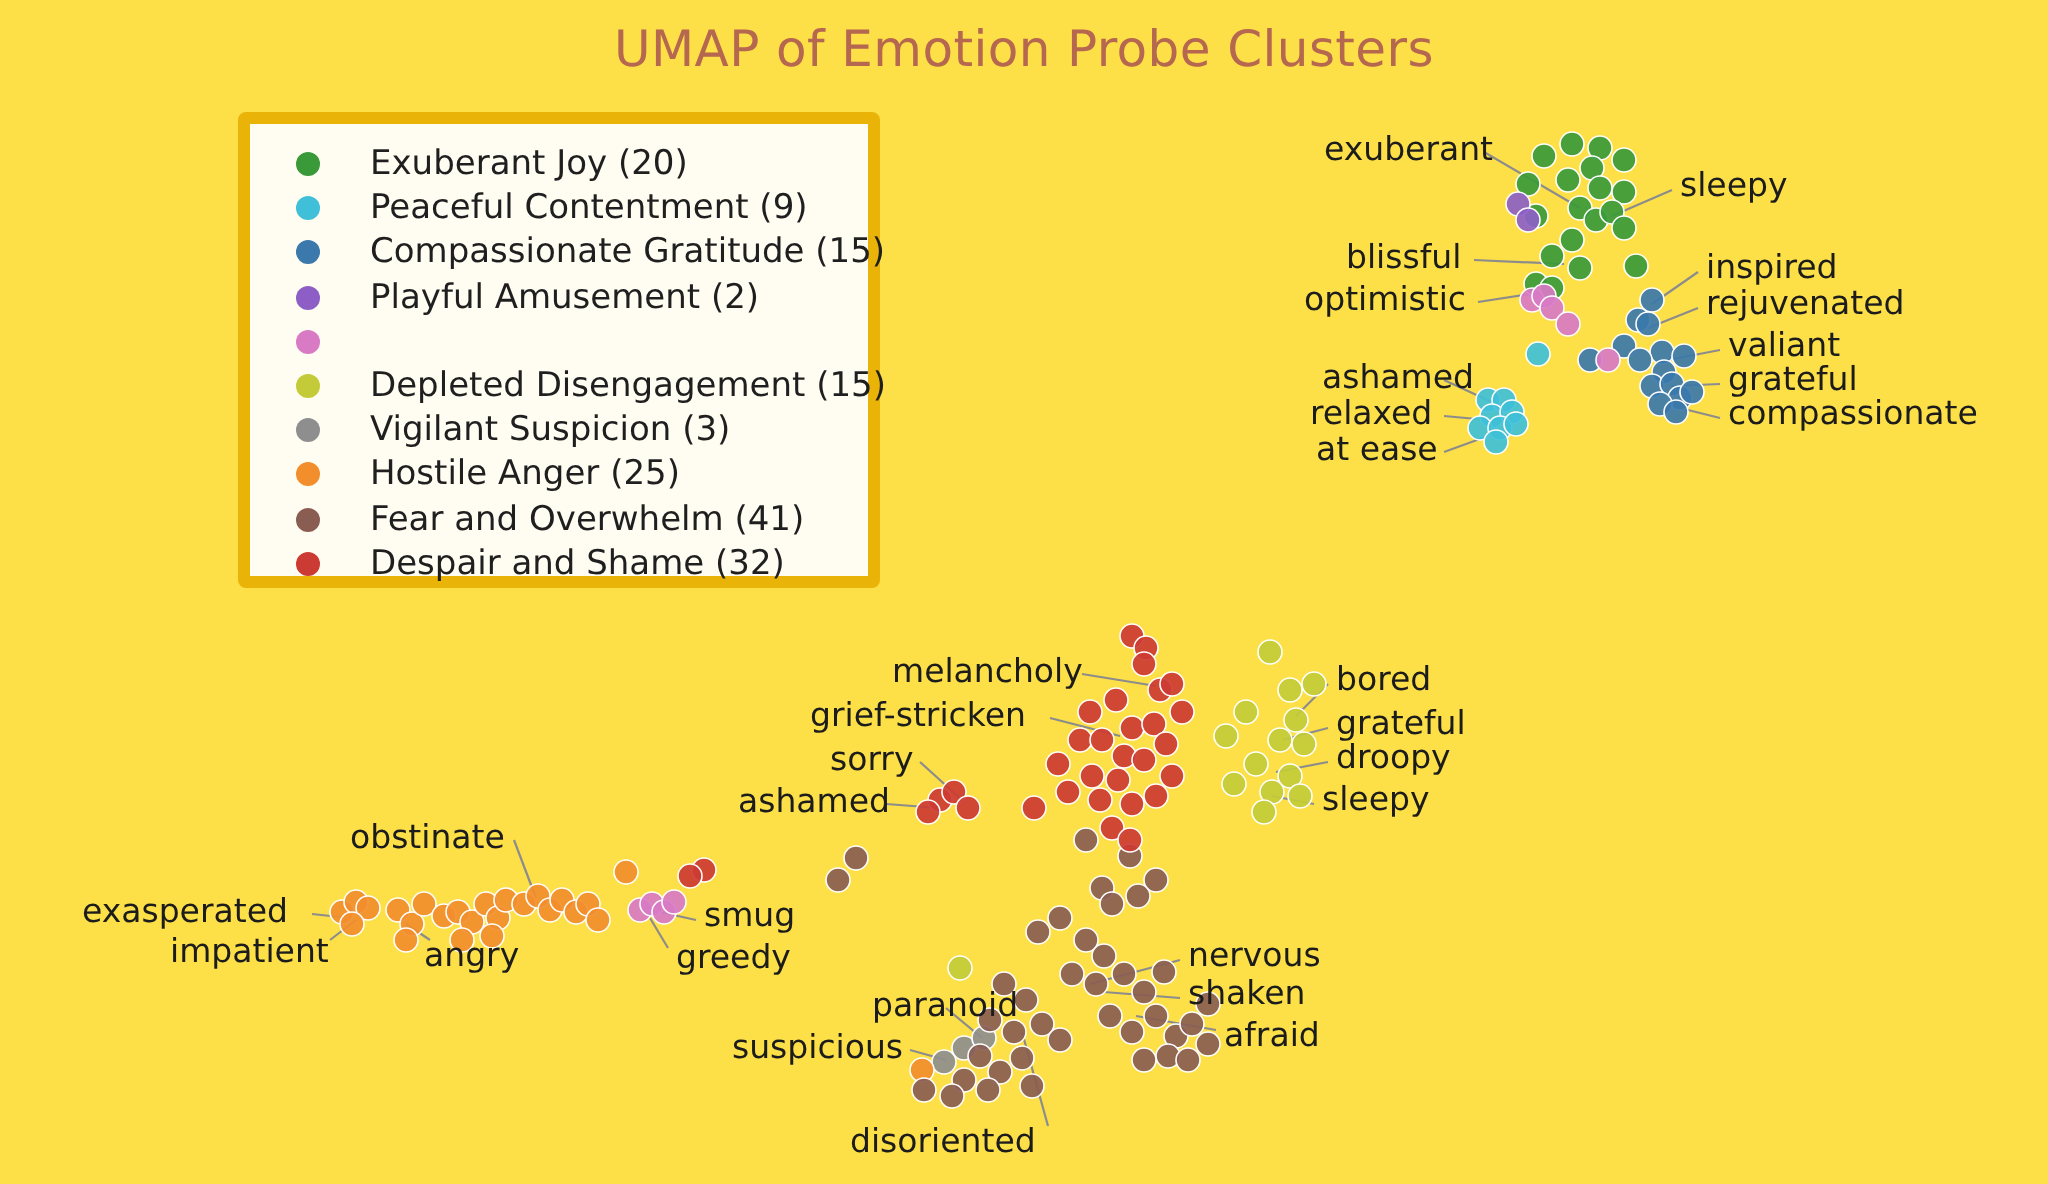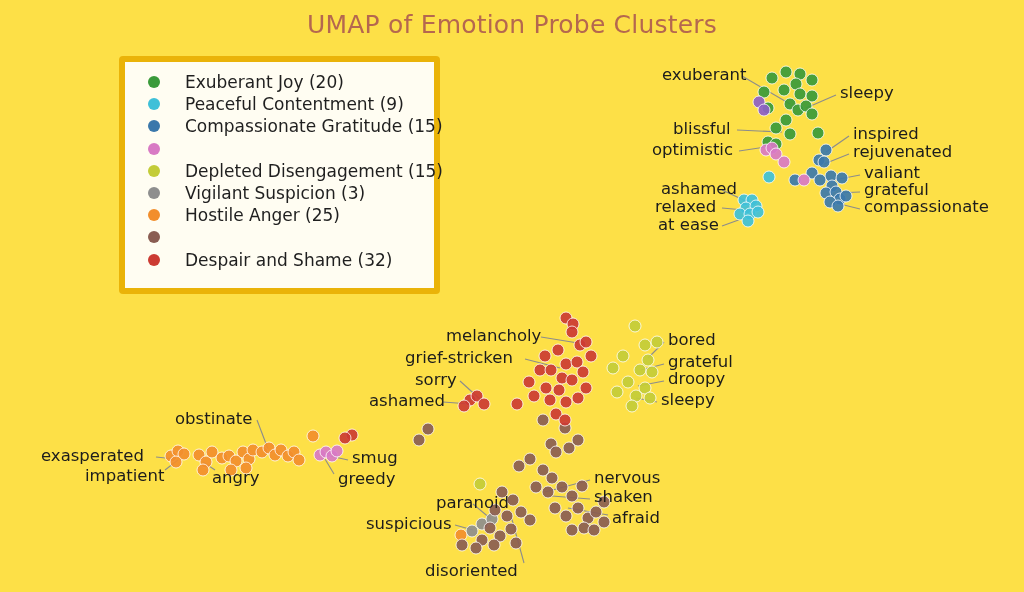--- a/index.html
+++ b/index.html
@@ -348,36 +348,41 @@
       </div>
       <div class="legend-row">
         <div class="legend-swatch" style="background: rgb(63, 192, 216);"></div>
         <div class="legend-text">Peaceful Contentment (9)</div>
       </div>
       <div class="legend-row">
         <div class="legend-swatch" style="background: rgb(59, 120, 171);"></div>
         <div class="legend-text">Compassionate Gratitude (15)</div>
       </div>
       <div class="legend-row">
+        <div class="legend-swatch" style="background: rgb(141, 95, 198);"></div>
+        <div class="legend-text">Playful Amusement (2)</div>
+      </div>
+      <div class="legend-row">
         <div class="legend-swatch" style="background: rgb(216, 122, 196);"></div>
       </div>
       <div class="legend-row">
         <div class="legend-swatch" style="background: rgb(195, 204, 56);"></div>
         <div class="legend-text">Depleted Disengagement (15)</div>
       </div>
       <div class="legend-row">
         <div class="legend-swatch" style="background: rgb(142, 142, 142);"></div>
         <div class="legend-text">Vigilant Suspicion (3)</div>
       </div>
       <div class="legend-row">
         <div class="legend-swatch" style="background: rgb(242, 142, 44);"></div>
         <div class="legend-text">Hostile Anger (25)</div>
       </div>
       <div class="legend-row">
         <div class="legend-swatch" style="background: rgb(138, 93, 82);"></div>
+        <div class="legend-text">Fear and Overwhelm (41)</div>
       </div>
       <div class="legend-row">
         <div class="legend-swatch" style="background: rgb(204, 59, 51);"></div>
         <div class="legend-text">Despair and Shame (32)</div>
       </div>
     </div>
 
 </div>
 
 </body></html>

